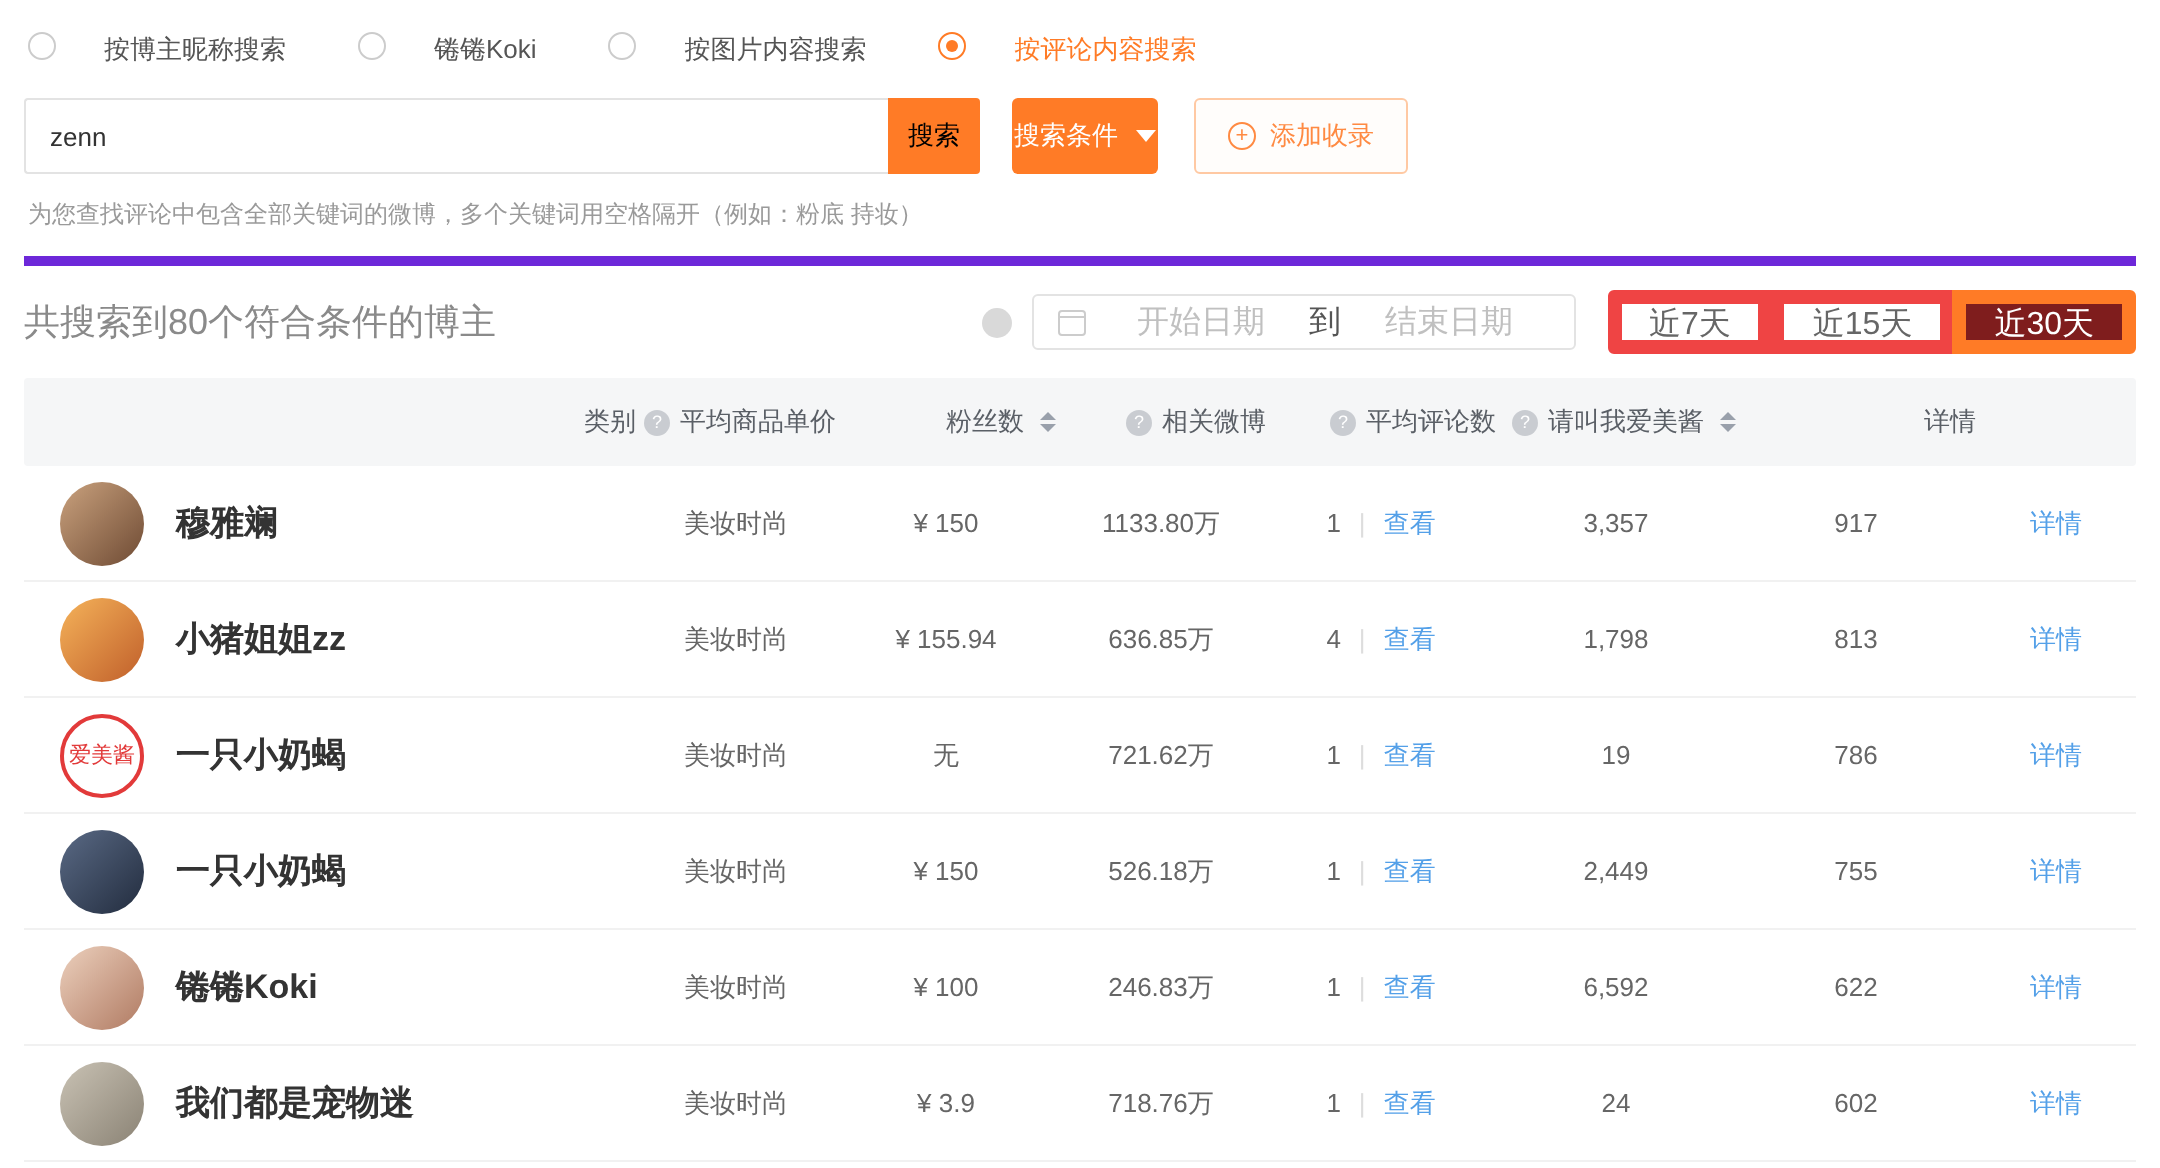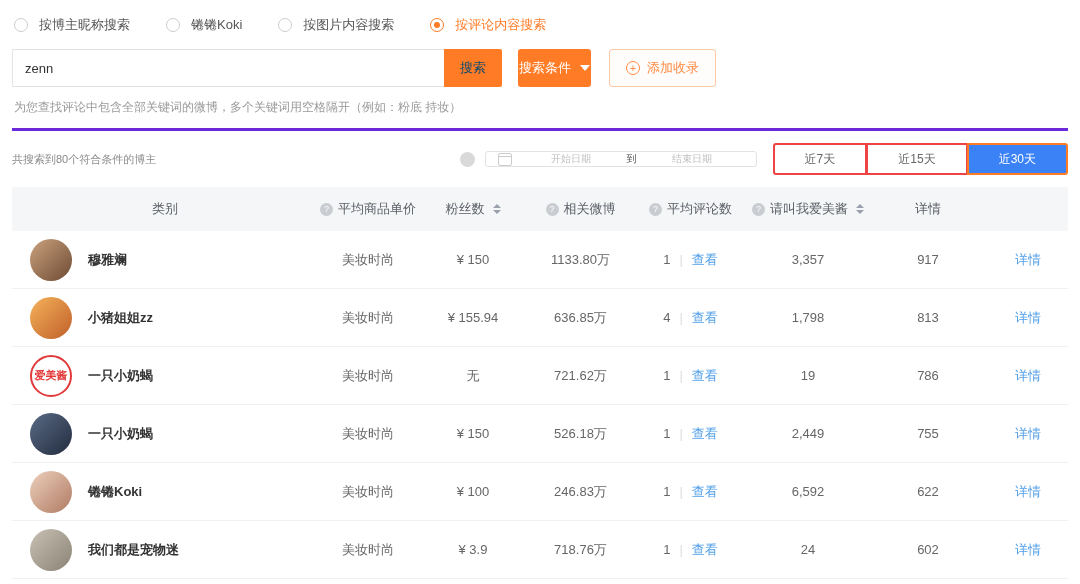--- a/index.html
+++ b/index.html
@@ -1,66 +1,66 @@
 <!DOCTYPE html>
 <html><head>
 <meta charset="utf-8">
 <style>
   *{box-sizing:border-box;margin:0;padding:0}
   html,body{width:1080px;height:584px;overflow:hidden}
   body{background:#fff;color:#333;font-family:"Liberation Sans","DejaVu Sans",sans-serif}
   .top{padding:10px 12px 0}
   
   .modes{display:flex;gap:36px;padding:6px 2px 0;font-size:13px;color:#555}
-  .radio{display:flex;align-items:center;gap:11px;cursor:pointer}
+  .radio{display:flex;align-items:flex-start;gap:24px;cursor:pointer}
   .radio .dot{width:14px;height:14px;border-radius:50%;border:1px solid #ccc;position:relative;background:#fff;flex:none}
   .radio.sel{color:#ff7b26}
   .radio.sel .dot{border-color:#ff7b26}
   .radio.sel .dot::after{content:"";position:absolute;inset:3px;border-radius:50%;background:#ff7b26}
   
   .search-row{display:flex;align-items:center;margin-top:15px}
   .search-input{width:432px;height:38px;border:1px solid #e3e3e3;border-right:none;border-radius:2px 0 0 2px;padding:0 12px;font-size:13px;color:#333;outline:none}
-  .btn-search{height:38px;width:58px;background:#ff7b26;color:#0c4a6e;border:none;border-radius:0 2px 2px 0;font-size:13px;cursor:pointer}
+  .btn-search{height:38px;width:46px;background:#ff7b26;color:#000000;border:none;border-radius:0 2px 2px 0;font-size:13px;cursor:pointer}
   .btn-cond{margin-left:16px;height:38px;padding:0 1px;background:#ff7b26;color:#fff;border:none;border-radius:3px;font-size:13px;display:flex;align-items:center;gap:9px;cursor:pointer}
   .caret{width:0;height:0;border-left:5px solid transparent;border-right:5px solid transparent;border-top:6px solid #fff}
   .btn-add{margin-left:18px;height:38px;padding:0 16px;background:#fffdfb;color:#ff8a42;border:1px solid #ffc9a3;border-radius:3px;font-size:13px;display:flex;align-items:center;gap:7px;cursor:pointer}
   .plus-circle{width:14px;height:14px;border:1px solid #ff8a42;border-radius:50%;display:inline-flex;align-items:center;justify-content:center;font-size:11px;line-height:1}
-  .hint{margin-top:12px;font-size:12px;color:#9a9a9a;padding-left:2px;padding-bottom:12px;border-bottom:3px solid #6d28d9}
+  .hint{margin-top:12px;font-size:12px;color:#9a9a9a;padding-left:2px;padding-bottom:12px;border-bottom:5px solid #6d28d9}
   
   .results-bar{display:flex;align-items:center;justify-content:space-between;padding:12px 12px 12px}
-  .count{font-size:11px;color:#8a8a8a}
+  .count{font-size:18px;color:#8a8a8a}
   .filters{display:flex;align-items:center;gap:10px}
   .info-dot{width:15px;height:15px;border-radius:50%;background:#d9d9d9;flex:none}
-  .date-box{display:flex;align-items:center;height:16px;border:1px solid #e3e3e3;border-radius:3px;padding:0 12px;font-size:10px;width:272px;cursor:pointer;background:#fff}
+  .date-box{display:flex;align-items:center;height:28px;border:1px solid #e3e3e3;border-radius:3px;padding:0 12px;font-size:16px;width:272px;cursor:pointer;background:#fff}
   .cal{width:14px;height:13px;border:1px solid #ccc;border-radius:2px;position:relative;margin-right:8px;flex:none}
   .cal::before{content:"";position:absolute;top:2px;left:0;right:0;height:1px;background:#ccc}
   .date-box .ph{flex:1;text-align:center;color:#c0c0c0}
   .date-box .to{color:#555;margin:0 4px}
   .ranges{display:flex;margin-left:6px}
-  .range-btn{height:32px;padding:0 30px;border:2px solid #ef4444;background:#fff;color:#666;font-size:12px;margin-left:-1px;cursor:pointer}
+  .range-btn{height:32px;padding:0 14px;border:7px solid #ef4444;background:#fff;color:#666;font-size:16px;margin-left:-1px;cursor:pointer}
   .range-btn:first-child{border-radius:3px 0 0 3px;margin-left:0}
   .range-btn:last-child{border-radius:0 3px 3px 0}
-  .range-btn.sel{background:#3b82f6;border-color:#ff7b26;color:#fff}
+  .range-btn.sel{background:#7f1d1d;border-color:#ff7b26;color:#fff}
   
   .table{padding:0 12px}
   .thead,.tr{display:grid;grid-template-columns:306px 100px 110px 105px 115px 120px 120px 80px;align-items:center}
   .thead{background:#f5f6f7;height:44px;font-size:13px;color:#5a5f66;border-radius:2px}
-  .th{display:flex;justify-content:center;align-items:center;gap:5px}
+  .th{display:flex;justify-content:flex-end;align-items:center;gap:5px}
   .th.first{justify-content:flex-start;padding-left:20px}
   .qicon{width:13px;height:13px;border-radius:50%;background:#c9ccd1;color:#fff;font-size:9px;line-height:13px;text-align:center;display:inline-block;flex:none}
   .sort{display:inline-flex;flex-direction:column;gap:2px;margin-left:3px;cursor:pointer}
   .sort i{width:0;height:0;border-left:4px solid transparent;border-right:4px solid transparent;display:block}
   .sort .up{border-bottom:4px solid #99a0ab}
   .sort .dn{border-top:4px solid #99a0ab}
   .tr{height:58px;border-bottom:1px solid #f1f1f1}
   .td{text-align:center;font-size:13px;color:#666}
   .blogger{display:flex;align-items:center;gap:16px;padding-left:18px;text-align:left}
   .avatar{width:42px;height:42px;border-radius:50%;flex:none}
-  .avatar.badge{background:#fff;border:2px solid;display:flex;align-items:center;justify-content:center;font-size:11px;font-weight:bold;letter-spacing:0}
-  .bname{font-weight:bold;font-size:13px;color:#333}
+  .avatar.badge{background:#fff;border:2px solid;display:flex;align-items:center;justify-content:center;font-size:11px;font-weight:normal;letter-spacing:0}
+  .bname{font-weight:bold;font-size:17px;color:#333}
   .view-link,.detail-link{color:#54a0e8;cursor:pointer}
   .rel-sep{color:#ddd;margin:0 9px}
 </style>
 </head>
 <body>
 
 <div class="top">
   <div class="modes">
       <label class="radio">
         <span class="dot"></span>

